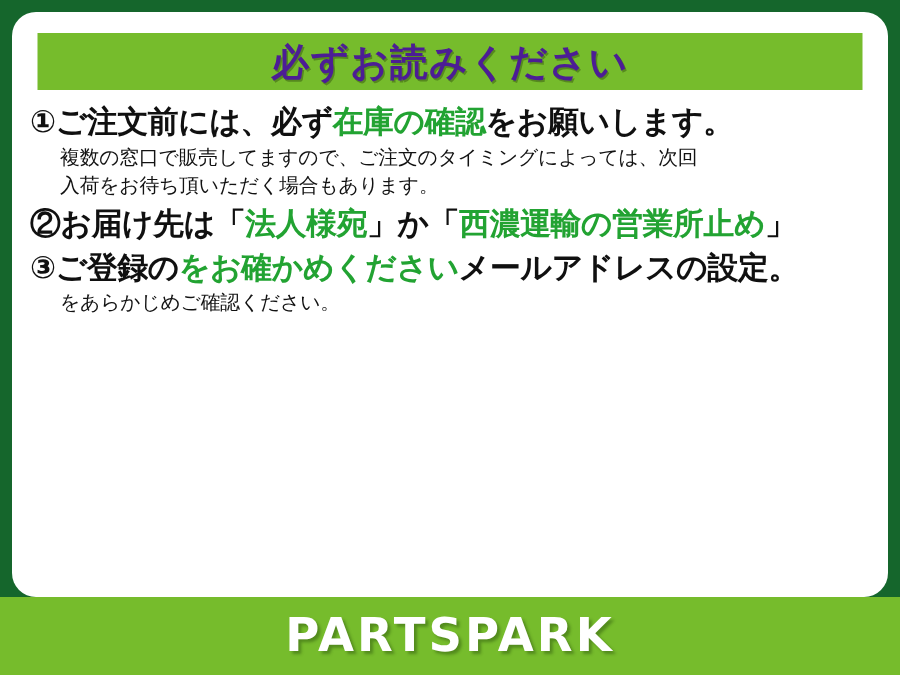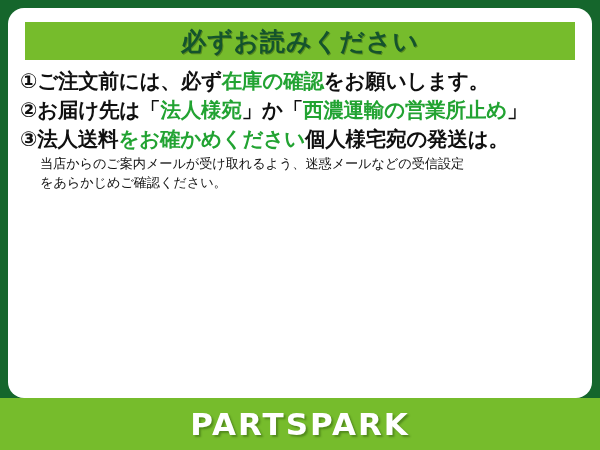--- a/index.html
+++ b/index.html
@@ -53,21 +53,21 @@
     left: 17px;
     top: 14px;
     width: 550px;
     height: 38px;
     background: #76bc2c;
     display: flex;
     align-items: center;
     justify-content: center;
   }
   .header-title {
-    color: #14532d;
+    color: #4c1d95;
     font-size: 25px;
     font-weight: bold;
     letter-spacing: 1px;
     line-height: 1;
     text-shadow: 1px 1px 0 rgba(60, 95, 20, .55);
     white-space: nowrap;
   }
 
   
   .items {
@@ -104,21 +104,21 @@
     line-height: 1.45;
     margin: 1px 0 0 0;
     padding-left: 22px;
     letter-spacing: -0.1px;
   }
   .item-body .line {
     display: block;
     white-space: nowrap;
   }
 
-  #item-2 .item-heading { line-height: 1.3; }
+  #item-2 .item-heading { line-height: 1.3; font-family: Liberation Serif, serif; }
   #item-2 .hl-blue { color: #22a332; }
   #item-3 { margin-top: 2px; }
 
   
   .footer {
     position: absolute;
     left: 0;
     right: 0;
     bottom: 0;
     height: 52px;
@@ -148,34 +148,37 @@
     <div class="header-band">
       <div class="header-title">必ずお読みください</div>
     </div>
 
     <div class="items">
 
       <div class="item" id="item-1">
         <p class="item-heading">
           <span>①</span><span>ご注文前には、必ず</span><span class="hl">在庫の確認</span><span>をお願いします。</span>
         </p>
+        <p class="item-body">
+          <span class="line">複数の窓口で販売してますので、ご注文のタイミングによっては、次回</span>
+          <span class="line">入荷をお待ち頂いただく場合もあります。</span>
+        </p>
       </div>
 
       <div class="item" id="item-2">
         <p class="item-heading">
           <span>②</span><span>お届け先は「</span><span class="hl">法人様宛</span><span>」か「</span><span class="hl hl-blue">西濃運輸の営業所止め</span><span>」</span><br>
         </p>
       </div>
 
       <div class="item" id="item-3">
         <p class="item-heading">
-          <span>③</span><span>法人送料</span><span class="hl">をお確かめください</span><span>個人様宅宛の発送は。</span>
+          <span>③</span><span>ご登録の</span><span class="hl">をお確かめください</span><span>メールアドレスの設定。</span>
         </p>
         <p class="item-body">
-          <span class="line">当店からのご案内メールが受け取れるよう、迷惑メールなどの受信設定</span>
           <span class="line">をあらかじめご確認ください。</span>
         </p>
       </div>
 
     </div>
   </div>
 
   <div class="footer">
     <div class="brand">PARTSPARK</div>
   </div>

